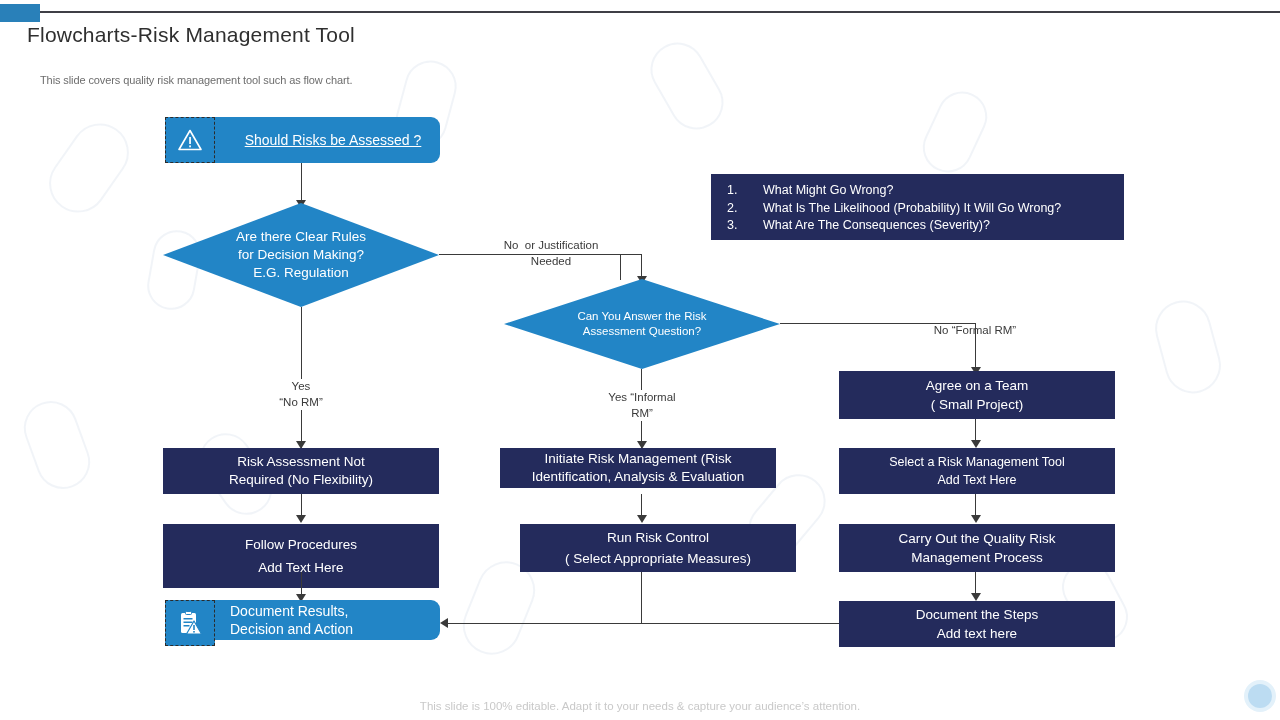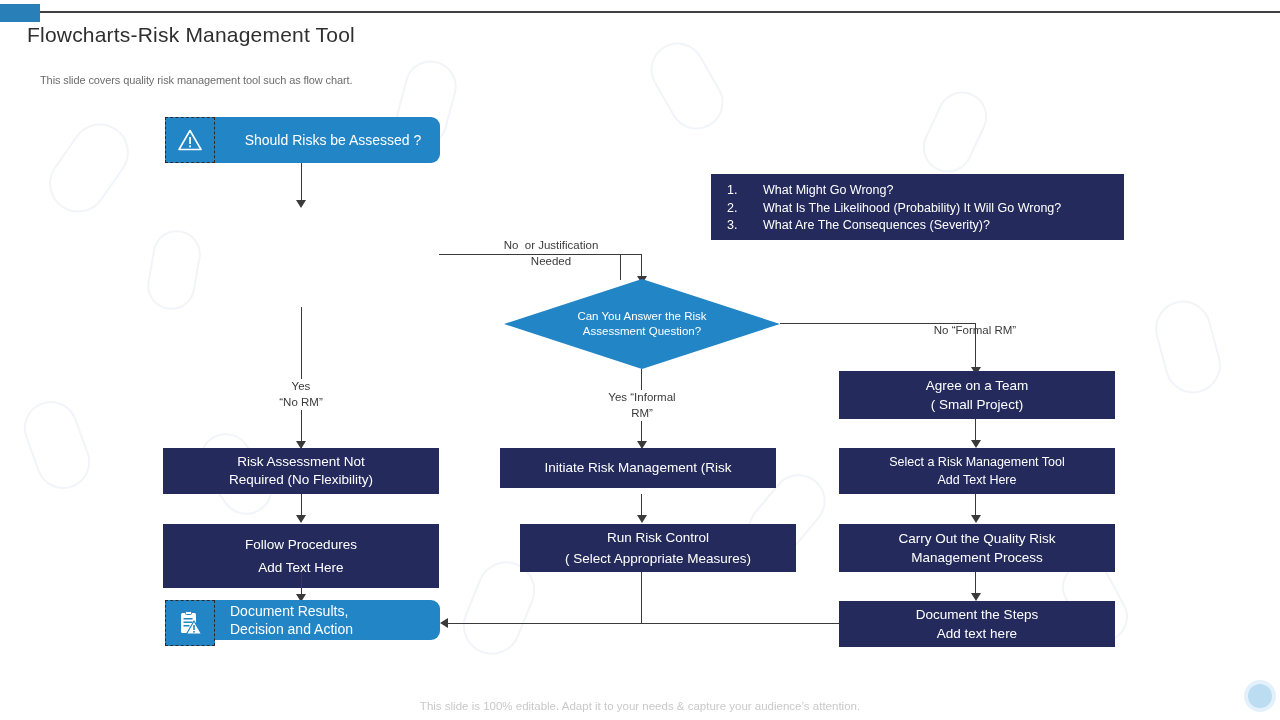--- a/index.html
+++ b/index.html
@@ -98,34 +98,44 @@
   <div class="wm" style="left:470px;top:560px;width:54px;height:92px;transform:rotate(22deg);"></div>
   <div class="wm" style="left:1070px;top:560px;width:46px;height:80px;transform:rotate(-28deg);"></div>
   <div class="wm" style="left:150px;top:230px;width:44px;height:76px;transform:rotate(10deg);"></div>
 
   <div class="accent-block"></div>
   <div class="header-rule"></div>
 
   <div class="page-title">Flowcharts-Risk Management Tool</div>
   <div class="page-subtitle">This slide covers quality risk management tool such as flow chart.</div>
 
-  <div class="node blue-round" style="left:188px;top:117px;width:252px;height:46px;padding-left:38px;">
+  <div class="node blue-round" style="left:188px;top:117px;width:252px;height:46px;padding-left:38px;text-decoration:underline;">
     <span>Should Risks be Assessed ?</span>
   </div>
   <div class="icon-box" style="left:165px;top:117px;width:50px;height:46px;">
     <svg width="26" height="24" viewBox="0 0 26 24">
       <path d="M13 2.5 L24 21.5 L2 21.5 Z" fill="none" stroke="#ffffff" stroke-width="1.6" stroke-linejoin="round"></path>
       <rect x="12.2" y="9" width="1.7" height="7" fill="#ffffff"></rect>
       <rect x="12.2" y="17.4" width="1.7" height="1.9" fill="#ffffff"></rect>
     </svg>
   </div>
 
   <div class="ln lnv" style="left:301px;top:163px;height:40px;"></div>
   <div class="arr arr-d" style="left:296px;top:200px;"></div>
 
+  <div class="diamond" style="left:163px;top:203px;width:276px;height:104px;">
+    <div class="dshape"></div>
+    <div class="dtext">
+      <div style="font-size:13.5px;line-height:18px;">
+        <div>Are there Clear Rules</div>
+        <div>for Decision Making?</div>
+        <div>E.G. Regulation</div>
+      </div>
+    </div>
+  </div>
 
   <div class="ln lnh" style="left:439px;top:254px;width:182px;"></div>
   <div class="ln lnv" style="left:620px;top:254px;height:26px;"></div>
   <div class="ln lnh" style="left:620px;top:254px;width:22px;"></div>
   <div class="ln lnv" style="left:641px;top:254px;height:25px;"></div>
   <div class="arr arr-d" style="left:637px;top:276px;"></div>
   <div class="elabel" style="left:483px;top:238px;width:136px;">No  or Justification
 Needed</div>
 
   <div class="diamond" style="left:504px;top:279px;width:276px;height:90px;">
@@ -203,20 +213,21 @@
       <rect x="6.5" y="15" width="6" height="1.5" fill="#2285c6"></rect>
       <path d="M17 11 L24.5 24 L9.5 24 Z" fill="#ffffff" stroke="#2285c6" stroke-width="1.2" stroke-linejoin="round"></path>
       <rect x="16.2" y="15" width="1.6" height="5" fill="#2285c6"></rect>
       <rect x="16.2" y="21" width="1.6" height="1.6" fill="#2285c6"></rect>
     </svg>
   </div>
 
   <div class="node navy" style="left:500px;top:448px;width:276px;height:40px;">
     <div>
       <div>Initiate Risk Management (Risk</div>
+      <div>Identification, Analysis &amp; Evaluation</div>
     </div>
   </div>
   <div class="ln lnv" style="left:641px;top:494px;height:26px;"></div>
   <div class="arr arr-d" style="left:637px;top:515px;"></div>
 
   <div class="node navy" style="left:500px;top:524px;width:276px;height:48px;margin-left:20px;">
     <div style="line-height:21px;">
       <div>Run Risk Control</div>
       <div>( Select Appropriate Measures)</div>
     </div>

